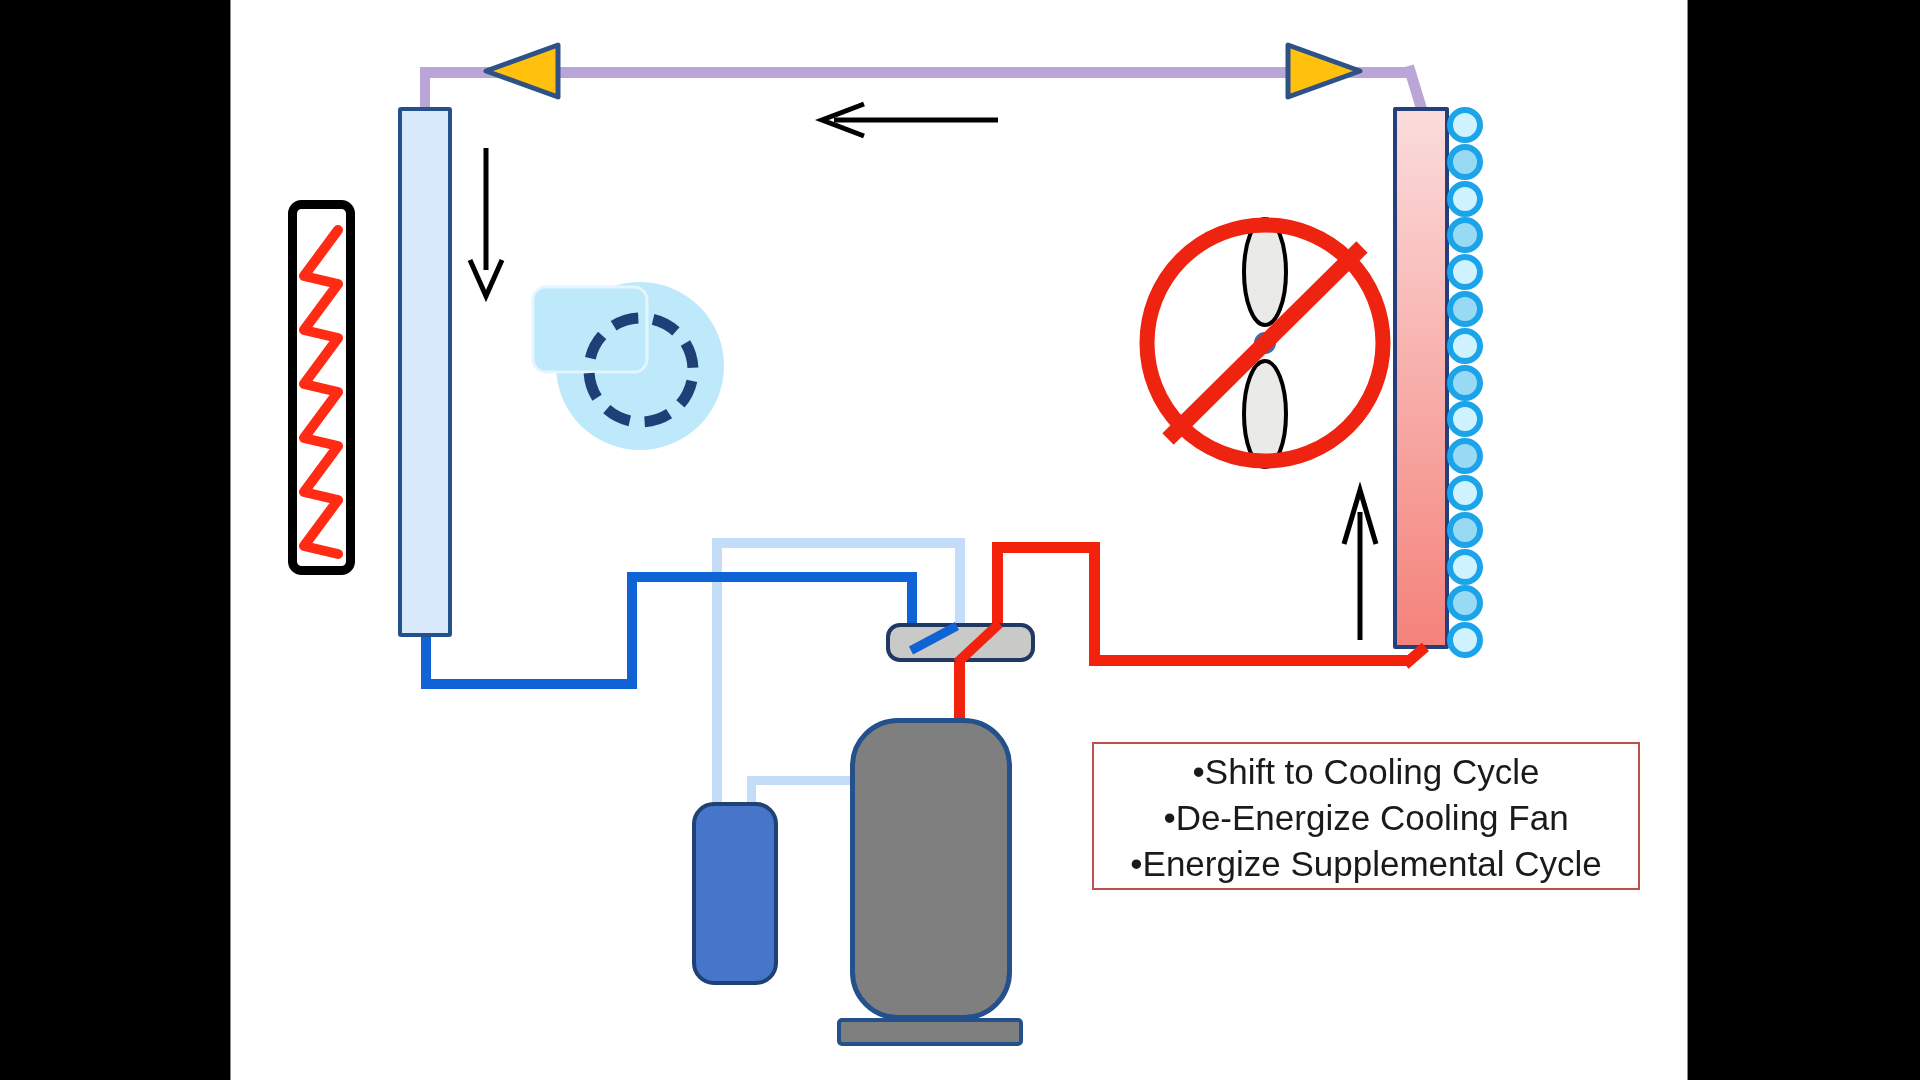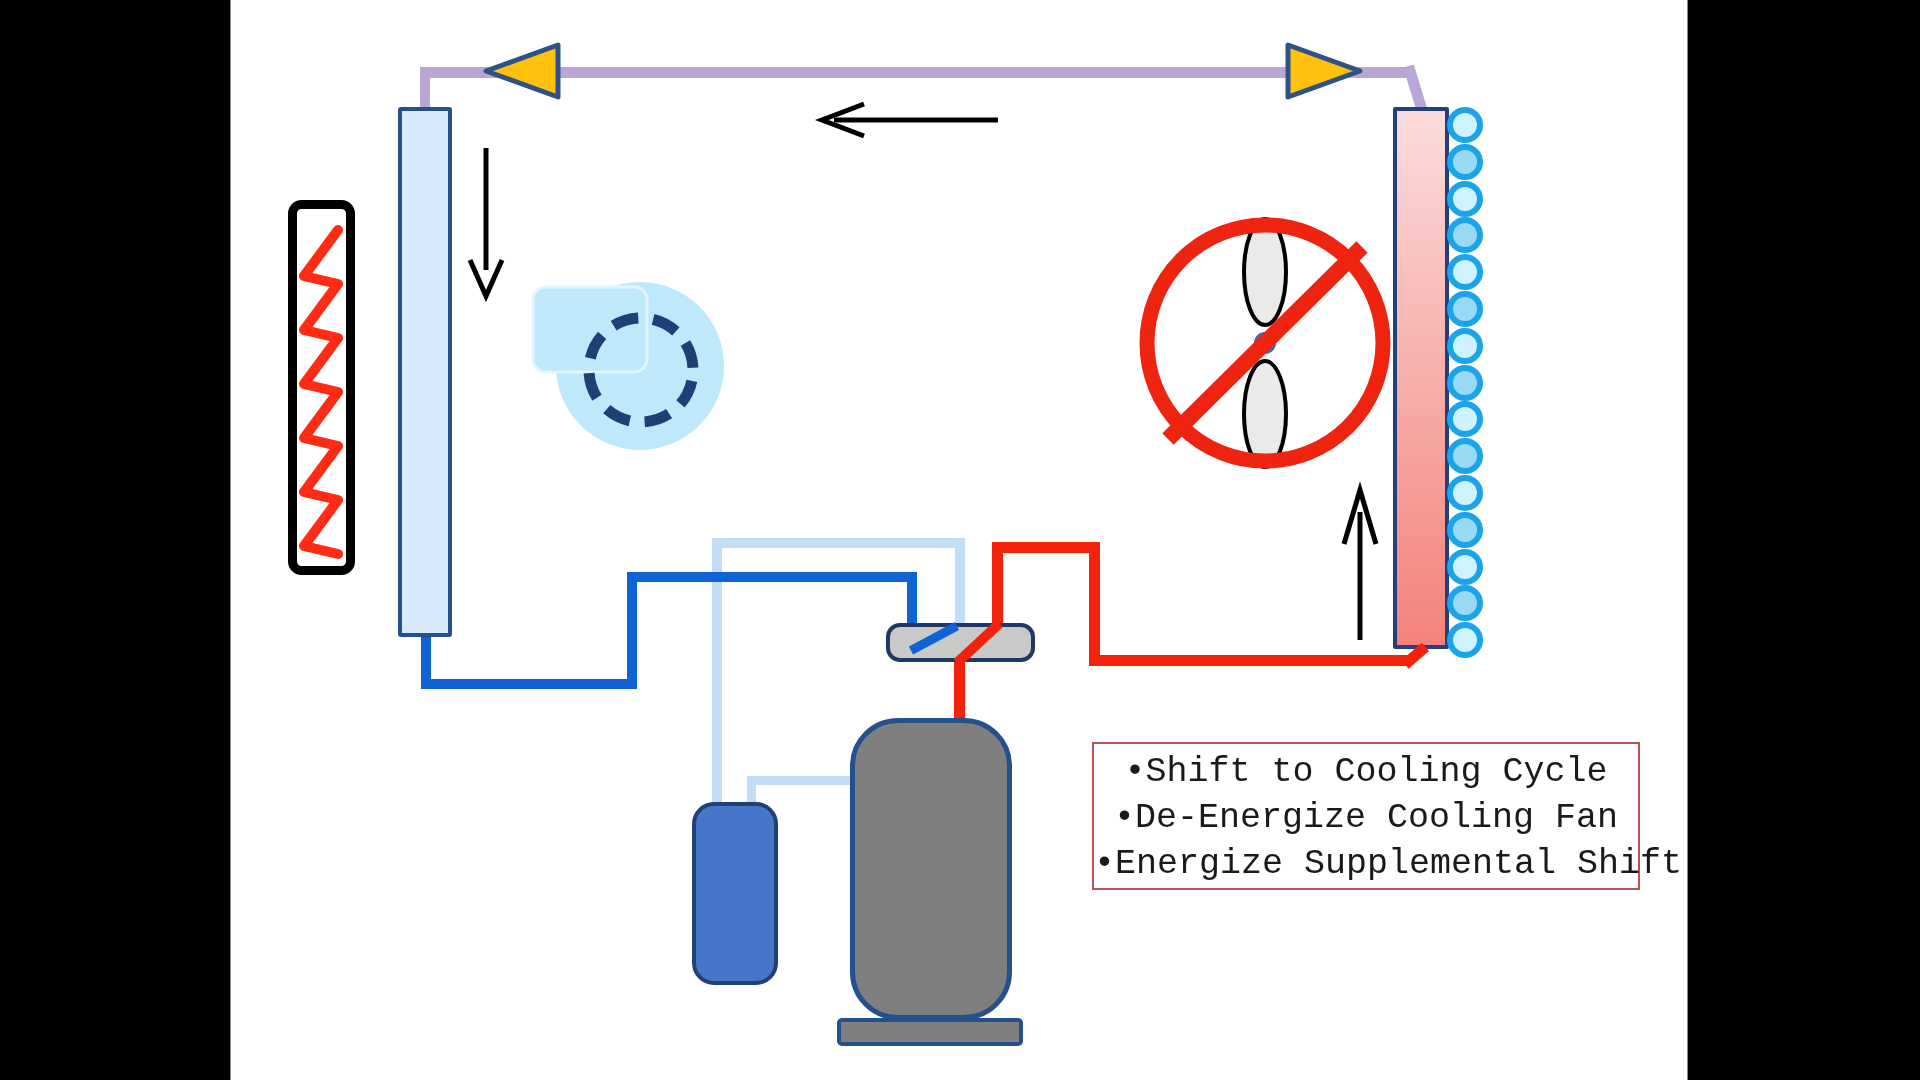--- a/index.html
+++ b/index.html
@@ -1,17 +1,17 @@
 <!DOCTYPE html>
 <html style="--purple-pipe: #B9A6D6; --pale-pipe: #C3DCF8; --blue-pipe: #1063D5; --red-pipe: #F3220D; --flow-arrow-fill: #FFC00E; --flow-arrow-border: #2E5288; --indoor-coil-fill: #D7E9FB; --indoor-coil-border: #24508C; --heater-red: #FF2B15; --blower-fill: #BDE9FA; --blower-ring: #1E4077; --fan-red: #EE2310; --blade-fill: #EAEAE8; --hub-blue: #3A6BB5; --outdoor-coil-top: #FBDCDC; --outdoor-coil-bottom: #F4827A; --outdoor-coil-border: #24407C; --bubble-ring: #1BA4EA; --bubble-light: #CFF3FE; --bubble-medium: #98DAF4; --valve-fill: #C9C9C7; --valve-border: #1F3864; --compressor-gray: #7F7F7F; --compressor-border: #24508C; --accumulator-fill: #4675C9; --accumulator-border: #1F4173; --annotation-border: #C0504D;"><head>
 <meta charset="utf-8">
 <style>
   html,body{margin:0;padding:0;background:#000;}
   .stage{position:relative;width:1920px;height:1080px;background:#000;overflow:hidden;
-         font-family:Liberation Mono, monospace;}
+         font-family:Liberation Sans, sans-serif;}
   .abs{position:absolute;}
   .slide{position:absolute;left:230px;top:0;width:1458px;height:1080px;background:#fff;
          border-left:1px solid #8a8a8a;border-right:1px solid #8a8a8a;box-sizing:border-box;}
 
   
   .pipe{position:absolute;}
   .purple{background:var(--purple-pipe,#B9A6D6);}
   .pale{background:var(--pale-pipe,#C3DCF8);}
   .cold{background:var(--blue-pipe,#1063D5);}
   .hot{background:var(--red-pipe,#F3220D);}
@@ -146,16 +146,16 @@
   <div class="pipe cold" style="left:911px;top:646px;width:52px;height:9px;transform:rotate(-28deg);transform-origin:left center;"></div>
   <div class="pipe hot" style="left:957px;top:658px;width:58px;height:10px;transform:rotate(-43deg);transform-origin:left center;"></div>
 
   <div class="compressor"></div>
   <div class="comp-base"></div>
   <div class="accumulator"></div>
 
   <div class="note-box">
     <span class="note-line">•Shift to Cooling Cycle</span>
     <span class="note-line">•De-Energize Cooling Fan</span>
-    <span class="note-line">•Energize Supplemental Shift</span>
+    <span class="note-line">•Energize Supplemental Cycle</span>
   </div>
 
 </div>
 
 </body></html>

